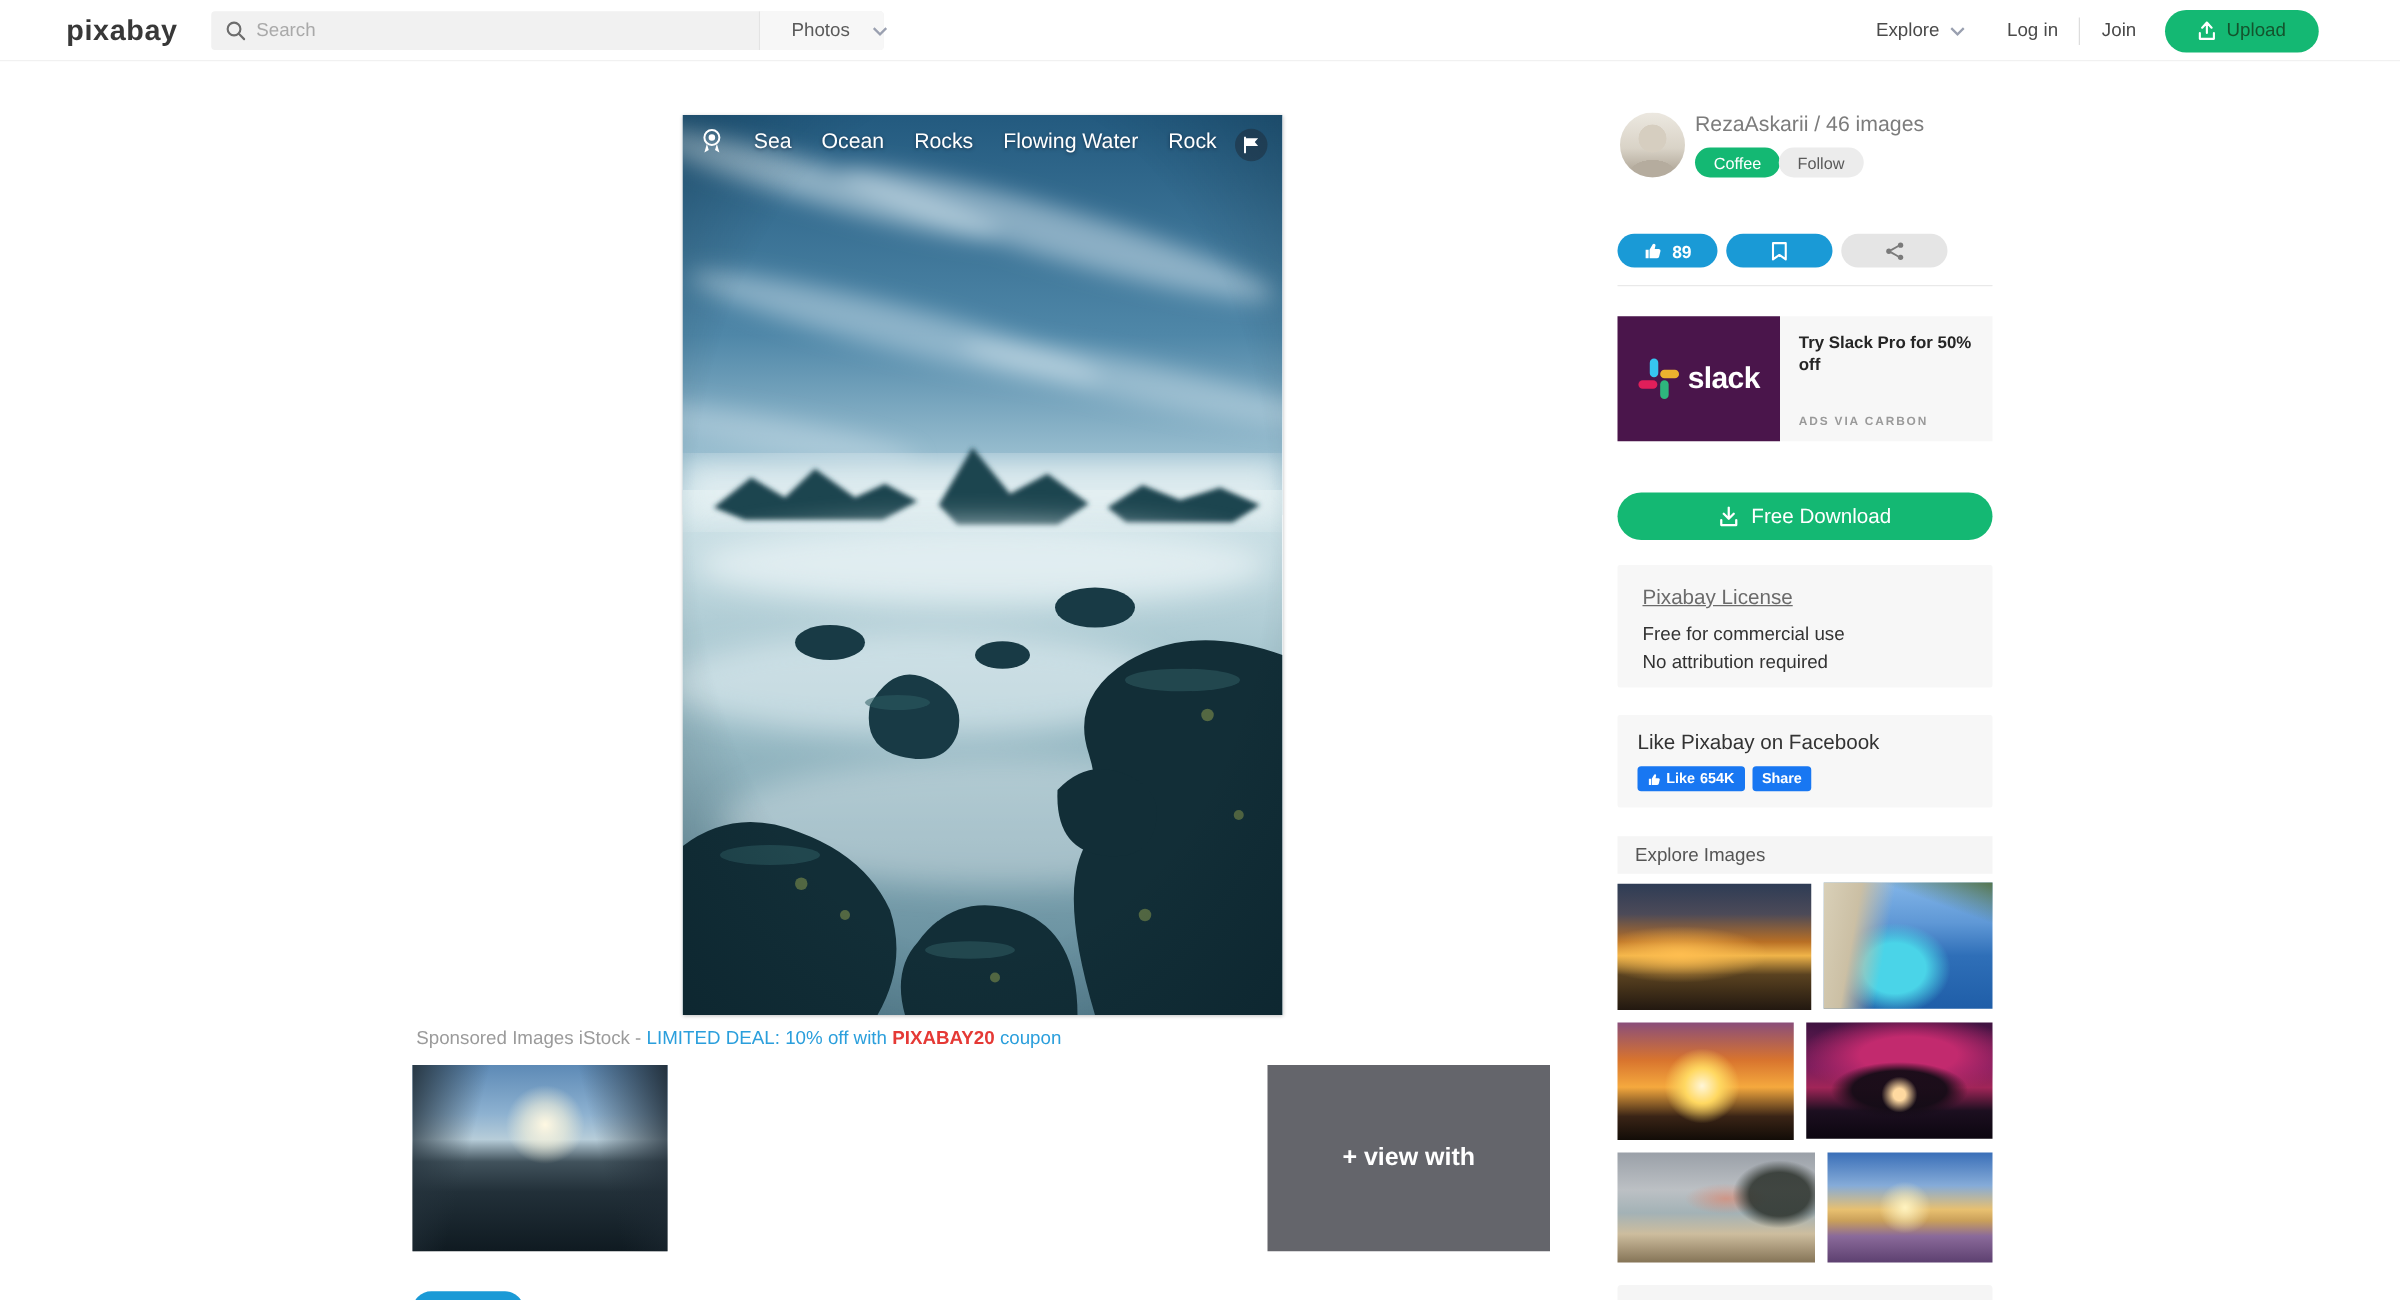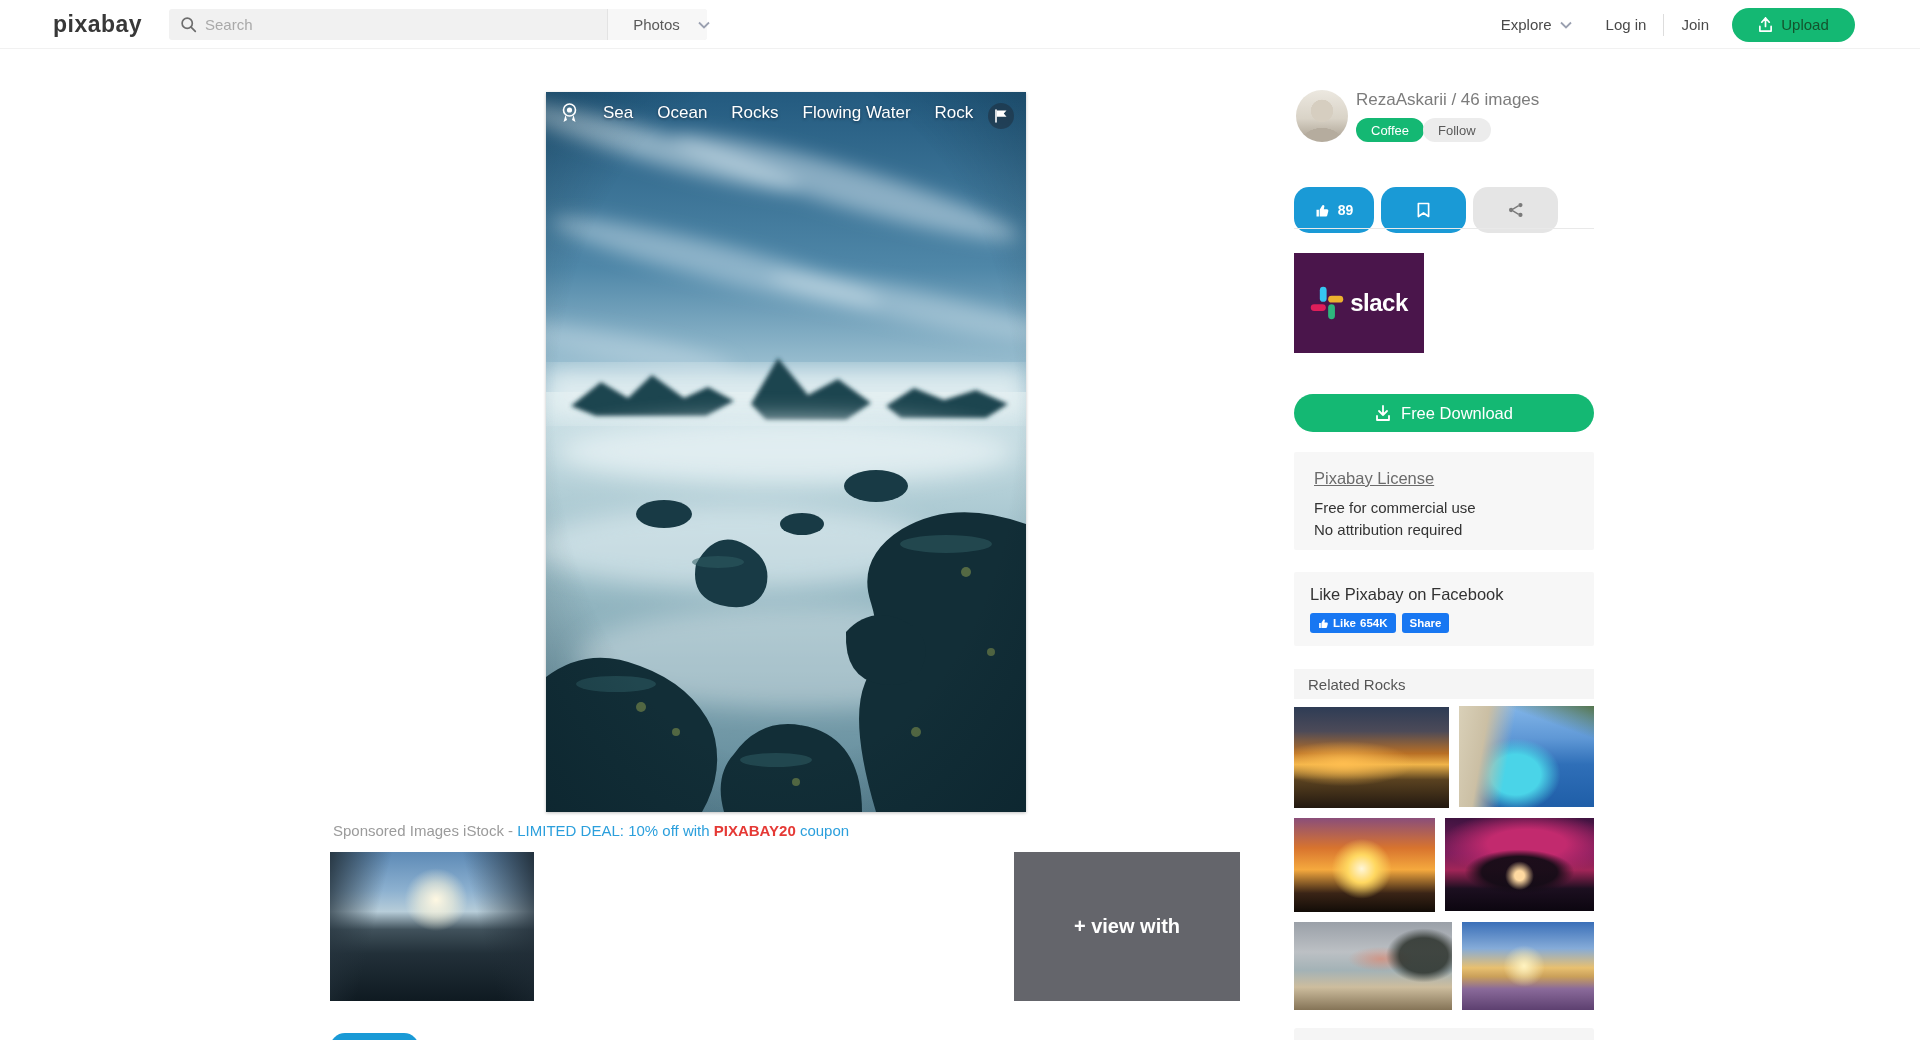--- a/index.html
+++ b/index.html
@@ -66,21 +66,21 @@
               radial-gradient(circle at 50% 40%, #d6cec0 0 27%, rgba(0,0,0,0) 28%),
               radial-gradient(ellipse 60% 38% at 50% 96%, #b5ac9e 0 60%, rgba(0,0,0,0) 61%),
               linear-gradient(180deg,#ece8e0 0%,#d9d3c7 55%,#a79d8e 100%); }
   .uname { position:absolute; left:1356px; top:90px; font-size:17px; color:#7c7c7c; cursor:pointer; }
   .pill { height:24px; border-radius:12px; border:none; font-size:13px; padding:0 15px;
           cursor:pointer; font-family:"Liberation Sans",sans-serif; }
   .pill-coffee { position:absolute; left:1356px; top:118px; background:var(--green); color:#fff; }
   .pill-follow { position:absolute; left:1423px; top:118px; background:#ececec; color:#5a5a5a; }
 
   .actions { position:absolute; left:1294px; top:187px; display:flex; gap:7px; }
-  .act { height:46px; border:none; border-radius:15px; display:flex; align-items:center;
+  .act { height:27px; border:none; border-radius:15px; display:flex; align-items:center;
          justify-content:center; gap:8px; cursor:pointer; }
   .act-like { width:80px; background:var(--blue); color:#fff; font-size:14px; font-weight:bold; }
   .act-bookmark { width:85px; background:var(--blue); }
   .act-share { width:85px; background:#e5e5e5; }
   .side-div { position:absolute; left:1294px; top:228px; width:300px; height:1px; background:#e9e9e9; }
 
   .ad-box { position:absolute; left:1294px; top:253px; width:300px; height:100px; display:flex; cursor:pointer; }
   .ad-left { width:130px; height:100px; background:#4a154b; display:flex; flex-direction:column;
              align-items:center; justify-content:center; gap:2px; }
   .ad-word { color:#fff; font-weight:bold; font-size:24px; letter-spacing:-.5px; display:flex;
@@ -314,20 +314,24 @@
     <div class="ad-word">
       <svg width="34" height="34" viewBox="0 0 45 45">
         <rect x="13" y="1" width="9" height="20" rx="4.5" fill="#36C5F0"></rect>
         <rect x="24" y="24" width="9" height="20" rx="4.5" fill="#2EB67D"></rect>
         <rect x="1" y="24" width="20" height="9" rx="4.5" fill="#E01E5A"></rect>
         <rect x="24" y="13" width="20" height="9" rx="4.5" fill="#ECB22E"></rect>
       </svg>
       <span>slack</span>
     </div>
   </div>
+  <div class="ad-right">
+    <div class="ad-head">Try Slack Pro for 50% off</div>
+    <div class="ad-attr">ADS VIA CARBON</div>
+  </div>
 </div>
 
 <button class="btn-download">
   <svg width="16" height="17" viewBox="0 0 16 17">
     <path d="M8 1 L8 10 M8 10 L12 6 M8 10 L4 6" stroke="#fff" stroke-width="1.8" fill="none" stroke-linecap="round"></path>
     <path d="M2 11 L2 15 L14 15 L14 11" stroke="#fff" stroke-width="1.8" fill="none" stroke-linecap="round" stroke-linejoin="round"></path>
   </svg>
   <span>Free Download</span>
 </button>
 
@@ -347,21 +351,21 @@
       <span>Like</span>
       <span>654K</span>
     </button>
     <button class="fb-btn">
       <span>Share</span>
     </button>
   </div>
 </div>
 
 <div class="related-head">
-  <span>Related Rocks</span>
+  <span>Explore Images</span>
 </div>
 
 <div class="rimg g1" style="left:1294px;top:707px;width:155px;height:101px;"></div>
 <div class="rimg g2" style="left:1459px;top:706px;width:135px;height:101px;"></div>
 <div class="rimg g3" style="left:1294px;top:818px;width:141px;height:94px;"></div>
 <div class="rimg g4" style="left:1445px;top:818px;width:149px;height:93px;"></div>
 <div class="rimg g5" style="left:1294px;top:922px;width:158px;height:88px;"></div>
 <div class="rimg g6" style="left:1462px;top:922px;width:132px;height:88px;"></div>
 
 <div class="bottom-bar"></div>

